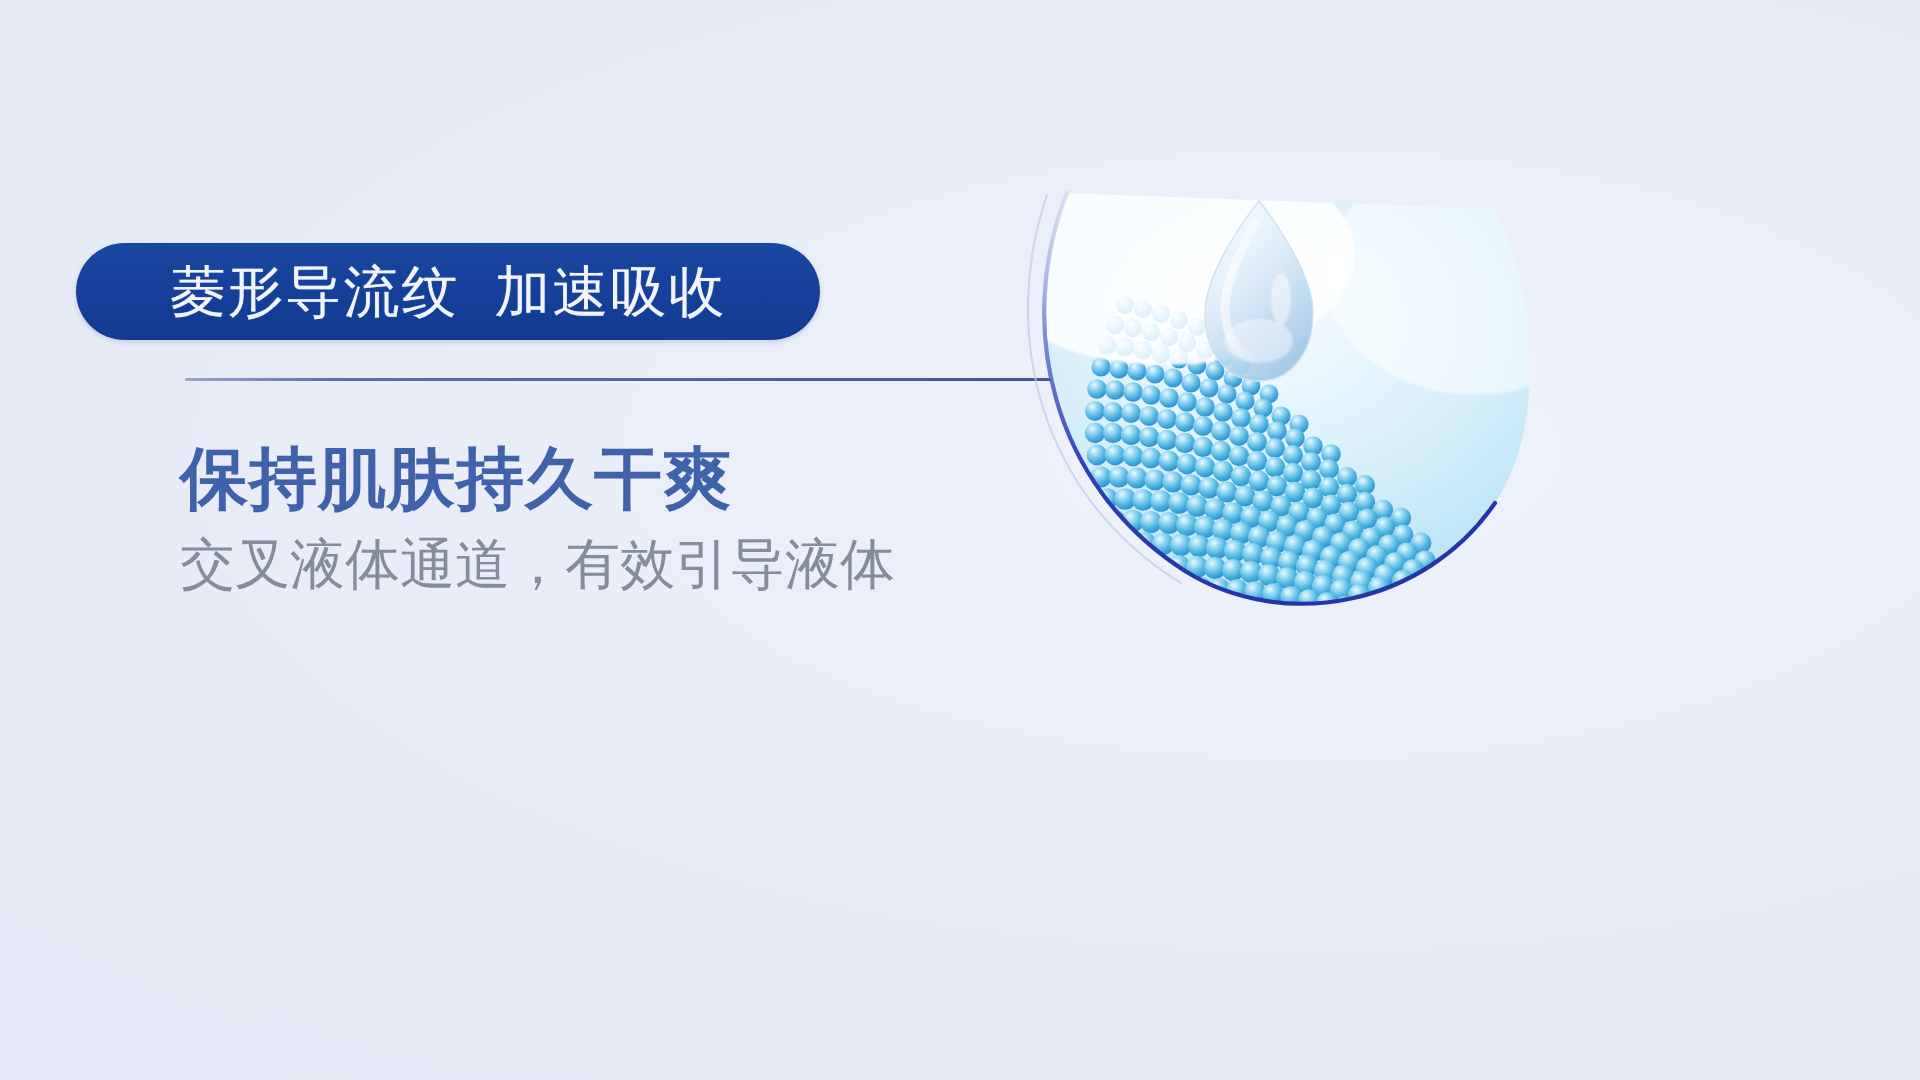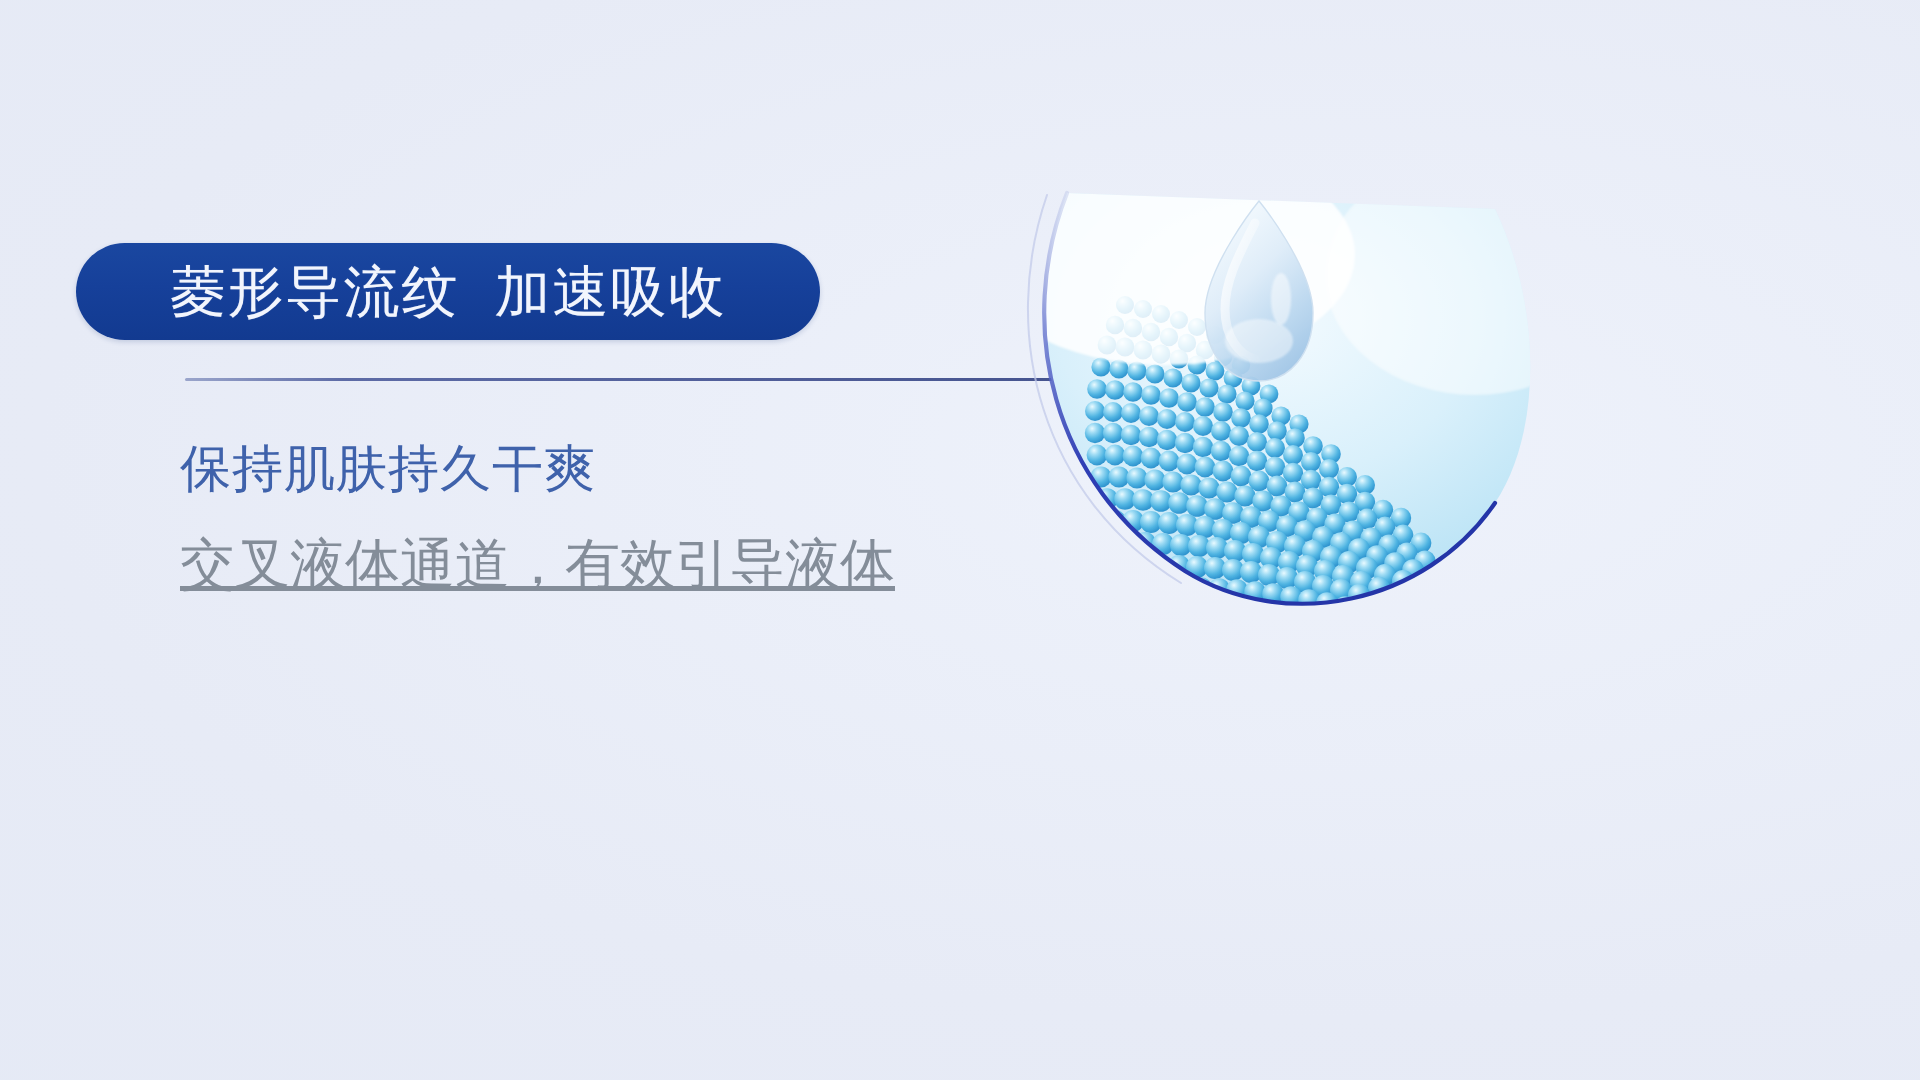--- a/index.html
+++ b/index.html
@@ -84,40 +84,39 @@
     height: 33px;
     border-radius: 50%;
     background: radial-gradient(circle at 38% 32%, #27408f 0%, #142d74 60%, #0e2463 100%);
   }
 
   
   .headline {
     position: absolute;
     left: 180px;
     top: 440px;
-    font-size: 51px;
-    font-weight: 400;
+    font-size: 68px;
+    font-weight: 700;
     color: #3f62ab;
     letter-spacing: 1px;
     line-height: 1.12;
     white-space: nowrap;
   }
 
   
   .body-text {
     position: absolute;
     left: 180px;
     top: 525px;
     width: 800px;
     font-size: 55px;
     font-weight: 400;
     color: #848d99;
     line-height: 1.42;
     letter-spacing: 0px;
-    text-decoration: underline;
   }
   .body-line { white-space: nowrap; display: block; }
 
   
   .illustration {
     position: absolute;
     left: 955px;
     top: 185px;
     width: 600px;
     height: 450px;

